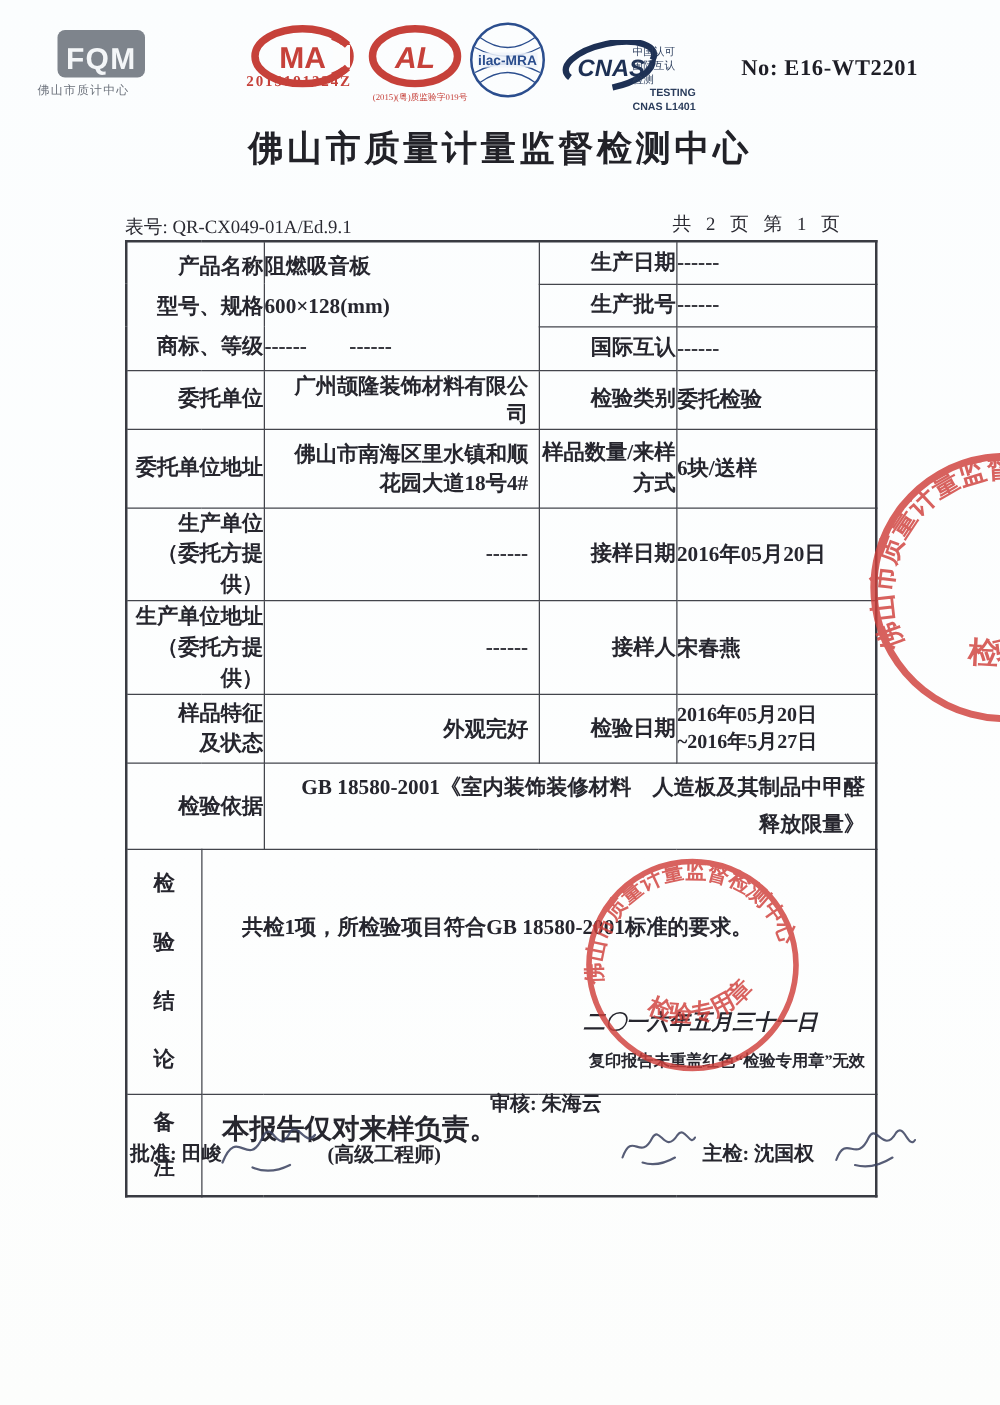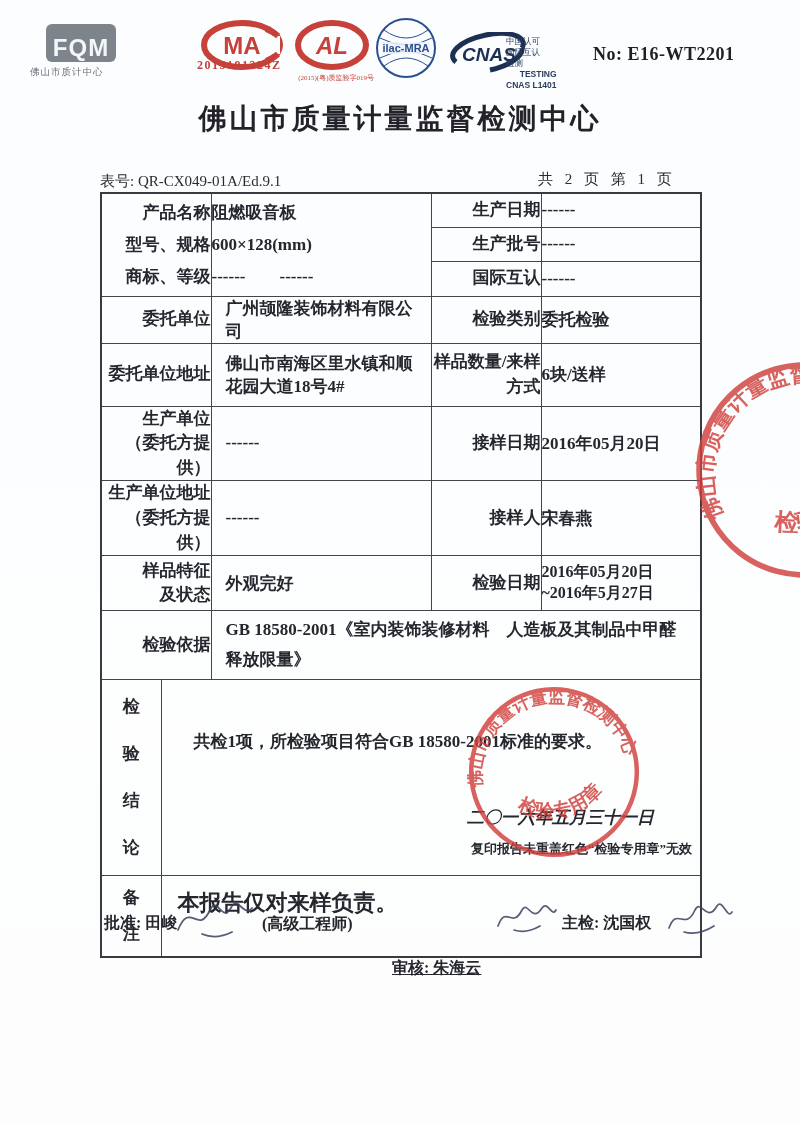--- a/index.html
+++ b/index.html
@@ -38,40 +38,40 @@
   .page-count { left:538px; top:170px; font-size:15px; letter-spacing:4px; color:#2a2a32; }
 
   
   table.report { position:absolute; left:100px; top:192px; width:600px; border-collapse:collapse;
                  table-layout:fixed; border:2px solid #393b42; }
   table.report td { border:1.5px solid #43454c; font-size:17px; font-weight:600; color:#26262e;
                     vertical-align:middle; overflow:hidden; }
   td.lbl { text-align:right; line-height:1.45; }
   td.pre, div.pre { white-space:pre-line; }
   td.val { text-align:left; }
-  td.val-left { text-align:left; padding-left:14px; padding-right:8px; }
+  td.val-left { text-align:right; padding-left:14px; padding-right:8px; }
   td.small { font-size:15.5px; }
   td.vlabel { text-align:center; font-size:18px; }
   .conc-cell { position:relative; }
   .conc-text { position:absolute; left:32px; top:50px; font-size:17px; font-weight:600; }
   .conc-date { position:absolute; right:46px; top:126px; font-size:17px; font-weight:600;font-style:italic; }
   .conc-note { position:absolute; right:8px; top:160px; font-size:13px; font-weight:600; }
   .remark-cell { vertical-align:top !important; }
   .remark-text { padding:12px 0 0 16px; font-size:22px; font-weight:600; }
 
   
   .stamp { opacity:0.82; }
   .stamp-center { left:464px; top:682px; width:180px; height:180px; transform:rotate(-12deg); }
   .stamp-right  { left:690px; top:356px; width:228px; height:228px; transform:rotate(-30deg); }
 
   
   .sig { font-size:16px; font-weight:bold; color:#26262e; }
   .sig-approve { left:104px; top:913px; }
   .sig-title   { left:262px; top:914px; font-weight:600; }
-  .sig-review  { left:392px; top:958px;text-decoration:underline; }
+  .sig-review  { left:392px; top:873px; }
   .sig-inspect { left:562px; top:913px; }
   .script { color:#394060; opacity:.85; }
 </style>
 </head>
 <body>
 
 <div class="page">
 
   <div class="abs fqm-box">
     <span>FQM</span>

